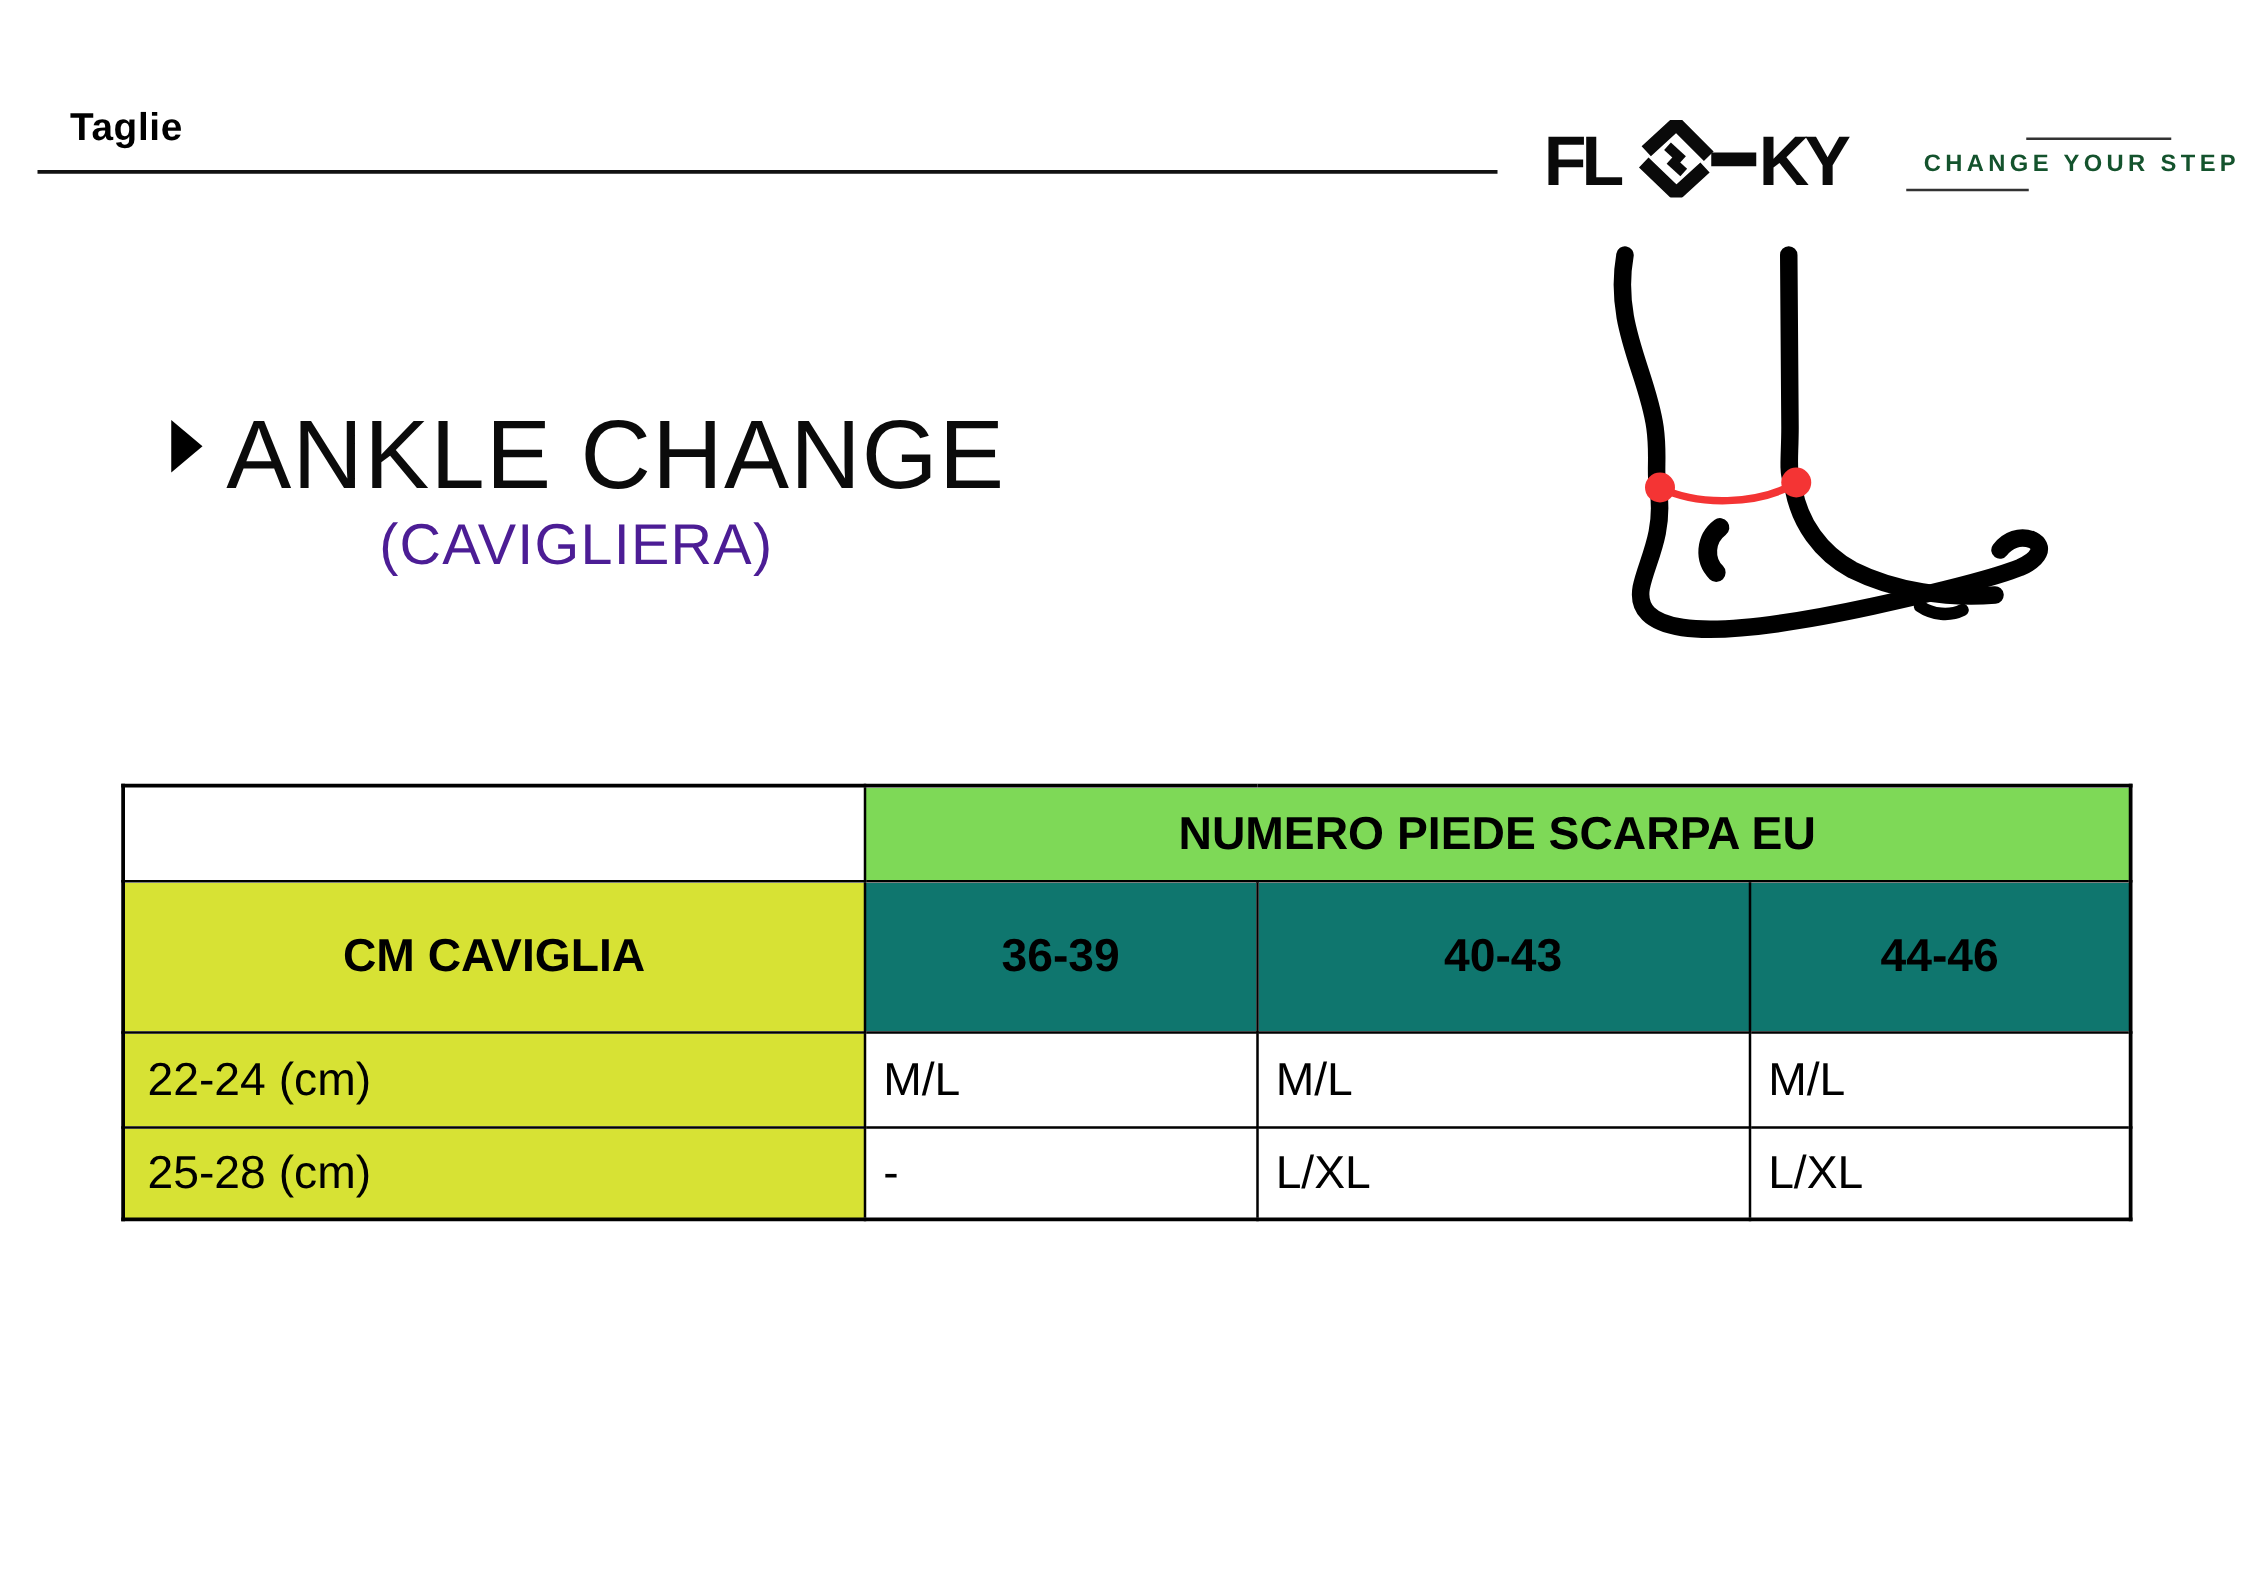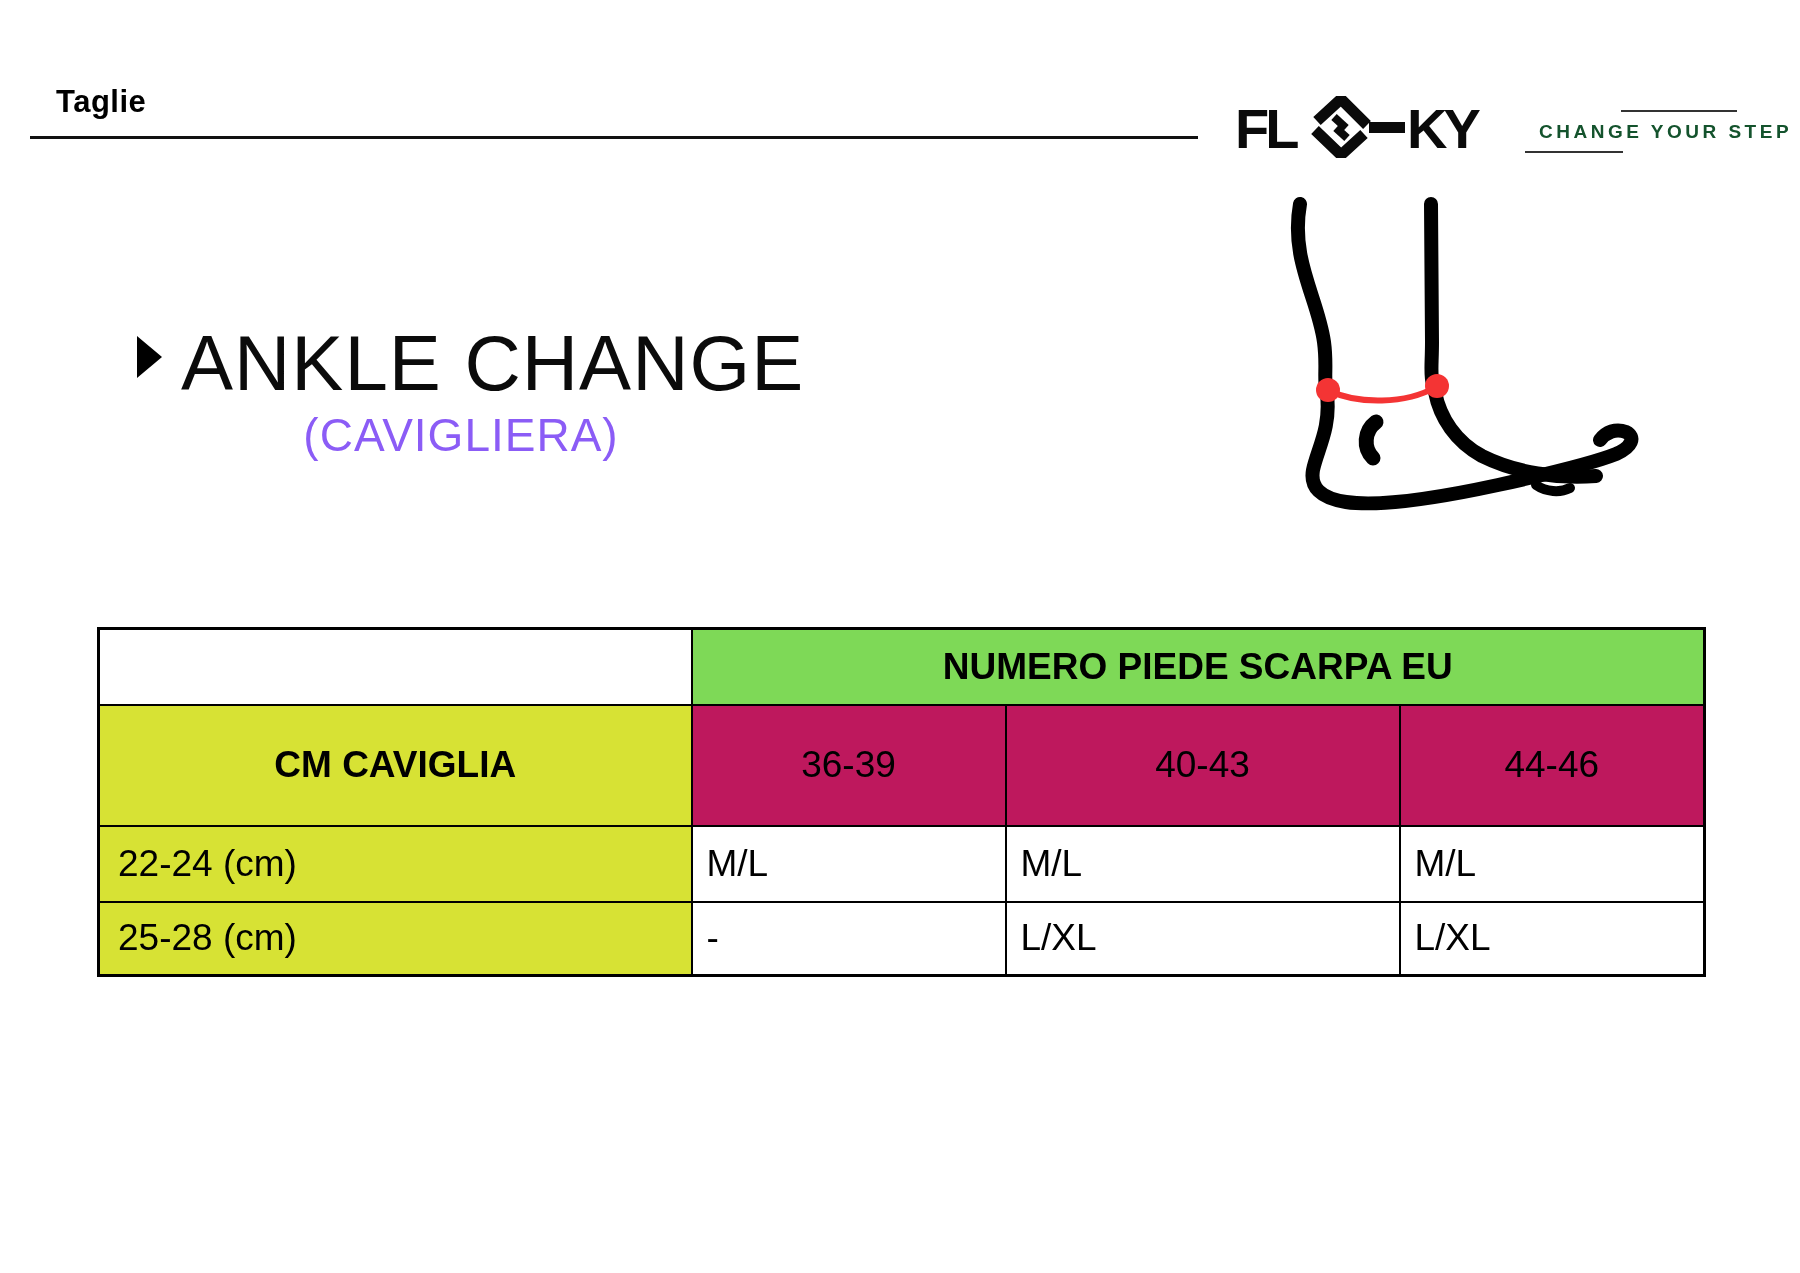--- a/index.html
+++ b/index.html
@@ -18,35 +18,35 @@
   .tagline-rule-top    { left:1621px; top:110px; width:116px; height:2px; background:#333; }
   .tagline-rule-bottom { left:1525px; top:151px; width:98px;  height:2px; background:#333; }
 
   
   .bullet-triangle { left:137px; top:336px; width:0; height:0;
                      border-top:21px solid transparent; border-bottom:21px solid transparent;
                      border-left:25px solid #000; }
   .product-title { left:181px; top:324px; font-size:78px; font-weight:300; letter-spacing:1px;
                    line-height:1; color:#0b0b0b; white-space:nowrap; }
   .product-subtitle { left:181px; top:408px; width:560px; text-align:center;
-                      font-size:46px; font-weight:300; letter-spacing:1px; color:#8b5cf6; }
+                      font-size:46px; font-weight:300; letter-spacing:1px; color:#4c1d95; }
 
   
   .foot-illustration { left:1118px; top:192px; width:540px; height:320px; }
 
   
   .size-table-wrap { left:97px; top:627px; }
   table.size-table { border-collapse:collapse; table-layout:fixed; width:1606px;
                      border:3px solid #000; }
   table.size-table td, table.size-table th { border:2px solid #000; font-size:37px;
                      vertical-align:middle; overflow:hidden; }
   .cell-corner  { background:#ffffff; }
   .cell-group   { background:#7ED957; font-weight:bold; text-align:center; }
   .cell-rowhead { background:#D7E234; font-weight:bold; text-align:center; }
-  .cell-colhead { background:#be185d; font-weight:normal; text-align:center; }
+  .cell-colhead { background:#0f766e; font-weight:bold; text-align:center; }
   .cell-label   { background:#D7E234; font-weight:normal; text-align:left; padding-left:18px; }
   .cell-value   { background:#ffffff; font-weight:normal; text-align:left; padding-left:14px; }
   .r0 { height:76px; } .r1 { height:121px; } .r2 { height:73px; } .r3 { height:76px;padding-left:36px; } .r4 { height:74px; }
 </style>
 </head>
 <body>
 
 <div class="abs page-heading">Taglie</div>
 <div class="abs heading-rule"></div>
 

